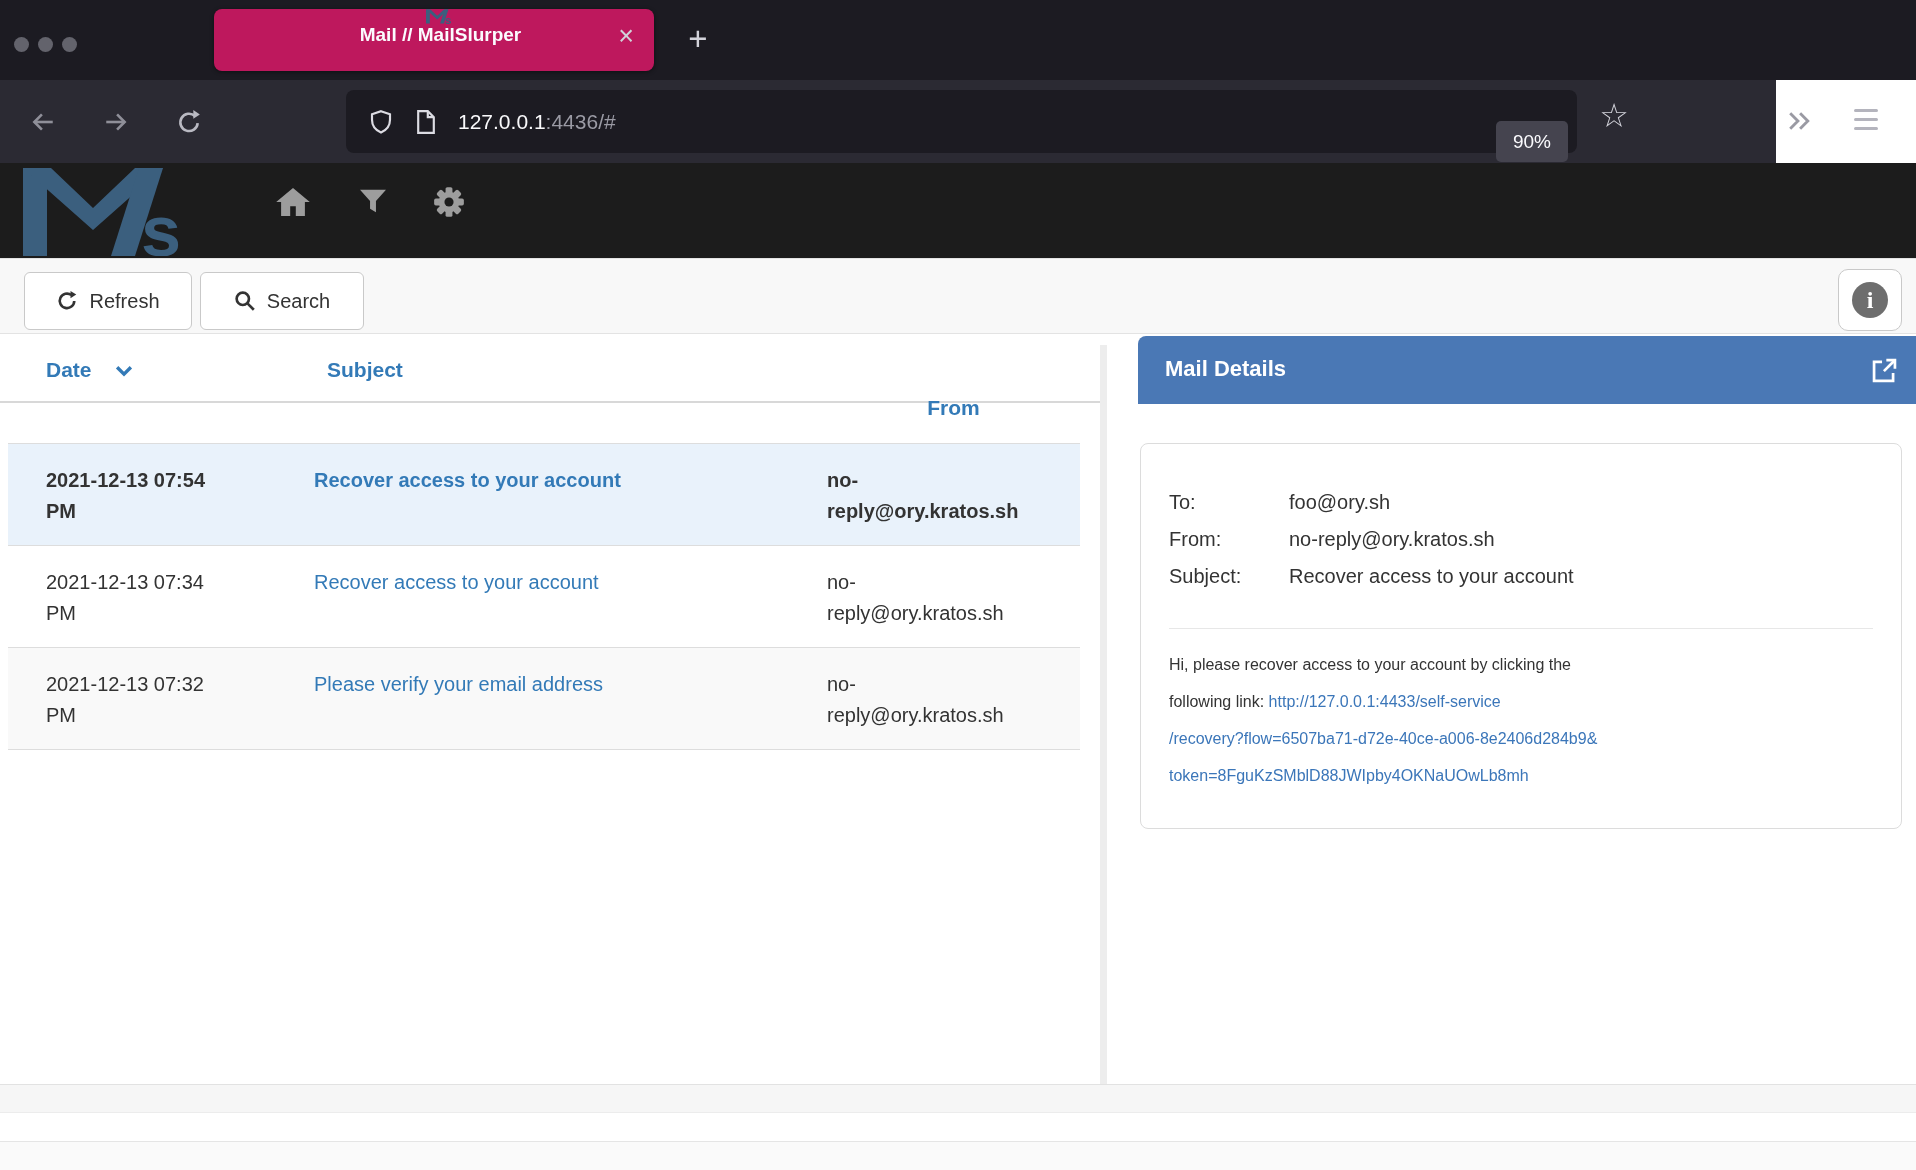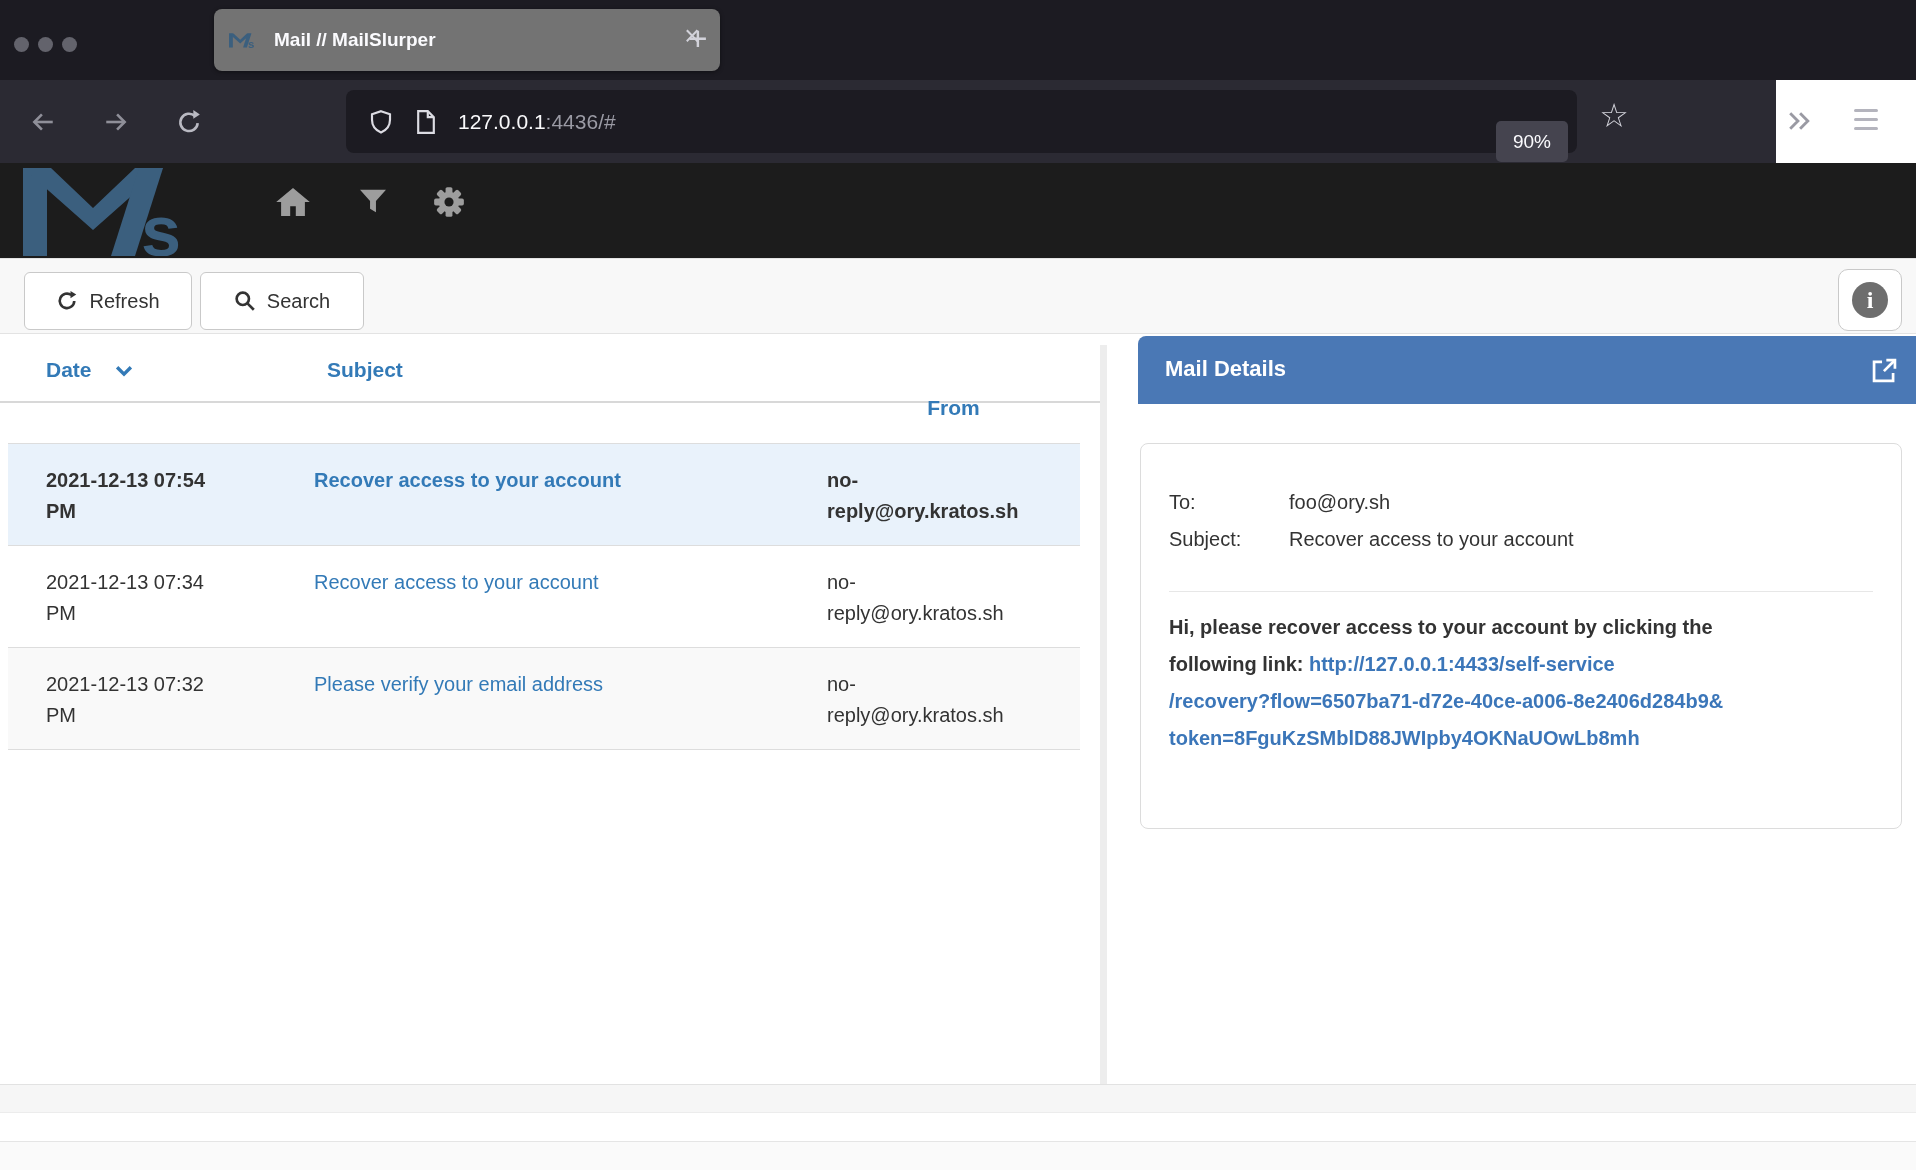--- a/index.html
+++ b/index.html
@@ -3,22 +3,22 @@
 <meta charset="utf-8">
 <style>
   * { margin:0; padding:0; box-sizing:border-box; }
   html,body { width:1916px; height:1170px; background:#fff; font-family:"Liberation Sans","DejaVu Sans",sans-serif; }
   .screen { position:relative; width:1916px; height:1170px; overflow:hidden; background:#fff; }
 
   
   .tabstrip { position:absolute; left:0; top:0; width:1916px; height:80px; background:#1c1b22; }
   .win-dots { position:absolute; left:14px; top:37px; display:flex; gap:9px; }
   .win-dots span { width:15px; height:15px; border-radius:50%; background:#63636c; }
-  .tab { position:absolute; left:214px; top:9px; width:506px; height:62px; background:#737373; border-radius:8px;
-         display:flex; align-items:center; box-shadow:0 1px 4px rgba(0,0,0,.45); }
+  .tab { position:absolute; left:214px; top:9px; width:440px; height:62px; background:#be185d; border-radius:8px;
+         display:flex; align-items:center; box-shadow:0 1px 4px rgba(0,0,0,.45);flex-direction:column; }
   .tab-favicon { margin-left:15px; flex:0 0 auto; }
   .tab-title { margin-left:13px; font-size:19px; font-weight:600; color:#fbfbfe; white-space:nowrap; }
   .tab-close { position:absolute; right:20px; top:14px; font-size:27px; color:#d2d2da; line-height:1; cursor:default; }
   .newtab { position:absolute; left:683px; top:20px; width:30px; text-align:center; font-size:33px; font-weight:300; color:#d2d2da; }
 
   .toolbar { position:absolute; left:0; top:80px; width:1776px; height:83px; background:#2b2a33; }
   .navbtn { position:absolute; top:29px; }
   .urlbar { position:absolute; left:346px; top:10px; width:1231px; height:63px; background:#1c1b22; border-radius:8px;
             display:flex; align-items:center; }
   .shield-ic { margin-left:24px; }
@@ -71,21 +71,21 @@
   .vband { position:absolute; left:1100px; top:87px; width:7px; height:739px; background:#ededed; }
 
   .details-header { position:absolute; left:1138px; top:78px; width:778px; height:68px; background:#4a78b5;
                     border-radius:8px 0 0 0; color:#fff; font-size:22px; font-weight:bold; line-height:66px; padding-left:27px; }
   .extlink { position:absolute; left:733px; top:21px; }
   .details-card { position:absolute; left:1140px; top:185px; width:762px; height:386px; background:#fff;
                   border:1px solid #dcdcdc; border-radius:8px; padding:40px 28px 0; }
   .drow { display:flex; font-size:20px; line-height:37px; color:#333; }
   .dlabel { width:120px; flex:0 0 auto; }
   hr.sep { border:none; border-top:1px solid #e7e7e7; margin:33px 0 17px; }
-  .mailbody { font-size:20px; line-height:37px; color:#333;font-weight:bold; }
+  .mailbody { font-size:16px; line-height:37px; color:#333; }
   .mailbody .block { display:block; }
   a.bodylink { color:#3b76b9; text-decoration:none; }
 
   
   .band-gray { position:absolute; left:0; top:1084px; width:1916px; height:28px; background:#f6f6f6; border-top:1px solid #e2e2e2; }
   .band-white { position:absolute; left:0; top:1112px; width:1916px; height:29px; background:#fff; border-top:1px solid #ececec; }
   .scrolltrack { position:absolute; left:0; top:1141px; width:1916px; height:29px; background:#fafafa; border-top:1px solid #e5e5e5; }
 </style>
 </head>
 <body>
@@ -258,20 +258,24 @@
           <line x1="19" y1="3" x2="10.5" y2="11.5"></line>
         </svg>
     </div>
 
     <div class="details-card">
       <div class="drow">
           <span class="dlabel">To:</span>
           <span>foo@ory.sh</span>
         </div>
       <div class="drow">
+          <span class="dlabel">From:</span>
+          <span>no-reply@ory.kratos.sh</span>
+        </div>
+      <div class="drow">
           <span class="dlabel">Subject:</span>
           <span>Recover access to your account</span>
         </div>
       <hr class="sep">
       <p class="mailbody">
         <span class="block">Hi, please recover access to your account by clicking the</span>
         <span>following link: </span><a class="bodylink"><span>http://127.0.0.1:4433/self-service</span><span class="block">/recovery?flow=6507ba71-d72e-40ce-a006-8e2406d284b9&amp;</span><span class="block">token=8FguKzSMblD88JWIpby4OKNaUOwLb8mh</span></a>
       </p>
     </div>
   </div>

